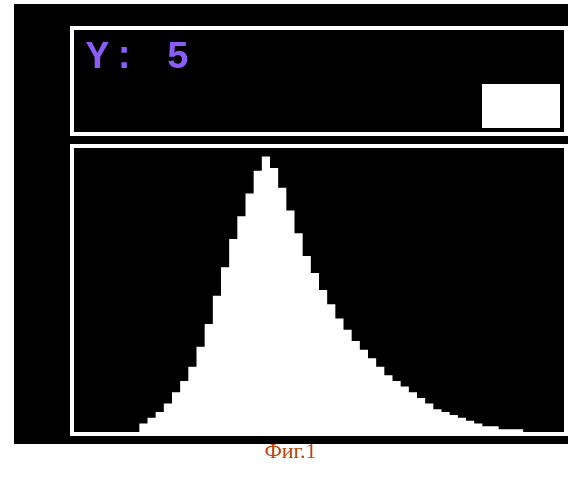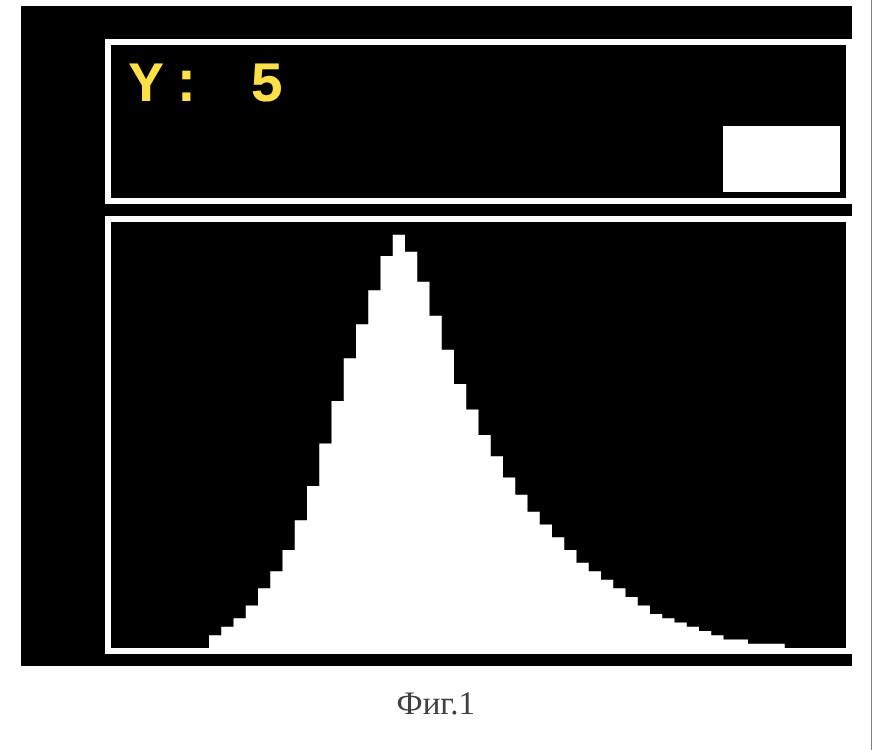--- a/index.html
+++ b/index.html
@@ -45,21 +45,21 @@
   }
   .header-line1 {
     color: #fff;
     font-size: 48px;
     font-weight: bold;
     letter-spacing: 4px;
     font-family: "OCR A Std", "Courier New", monospace;
     white-space: nowrap;
   }
   .header-line2 {
-    color: #fde047;
+    color: #8b5cf6;
     font-size: 38px;
     font-weight: bold;
     letter-spacing: 4px;
     font-family: "OCR A Std", "Courier New", monospace;
     margin-top: 2px;
   }
   .white-block {
     position: absolute;
     right: 4px;
     bottom: 4px;
@@ -80,25 +80,25 @@
     position: absolute;
     left: 0;
     top: 0;
     width: 100%;
     height: 100%;
   }
   .caption {
     position: absolute;
     left: 0;
     width: 581px;
-    top: 456px;
+    top: 438px;
     text-align: center;
     font-family: "Times New Roman", serif;
     font-size: 22px;
-    color: #404040;
+    color: #c2410c;
   }
   .seg {
     display: inline-block;
     vertical-align: baseline;
   }
 </style>
 </head>
 <body>
 
 <div class="outer">

